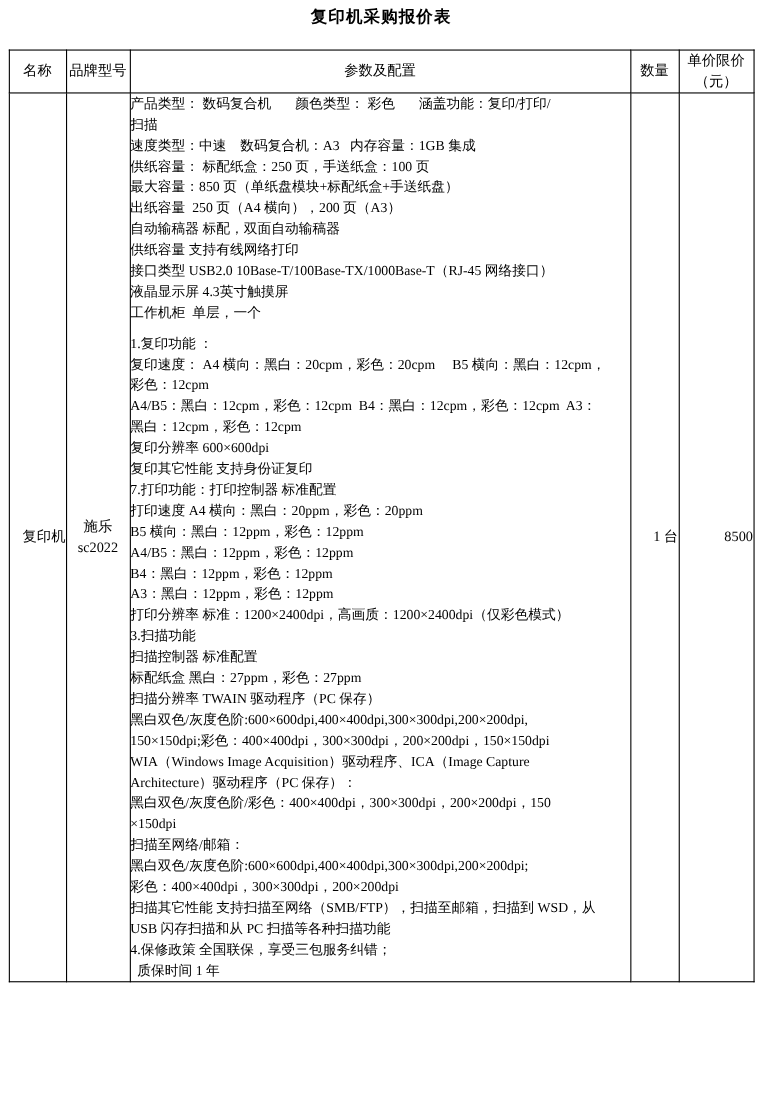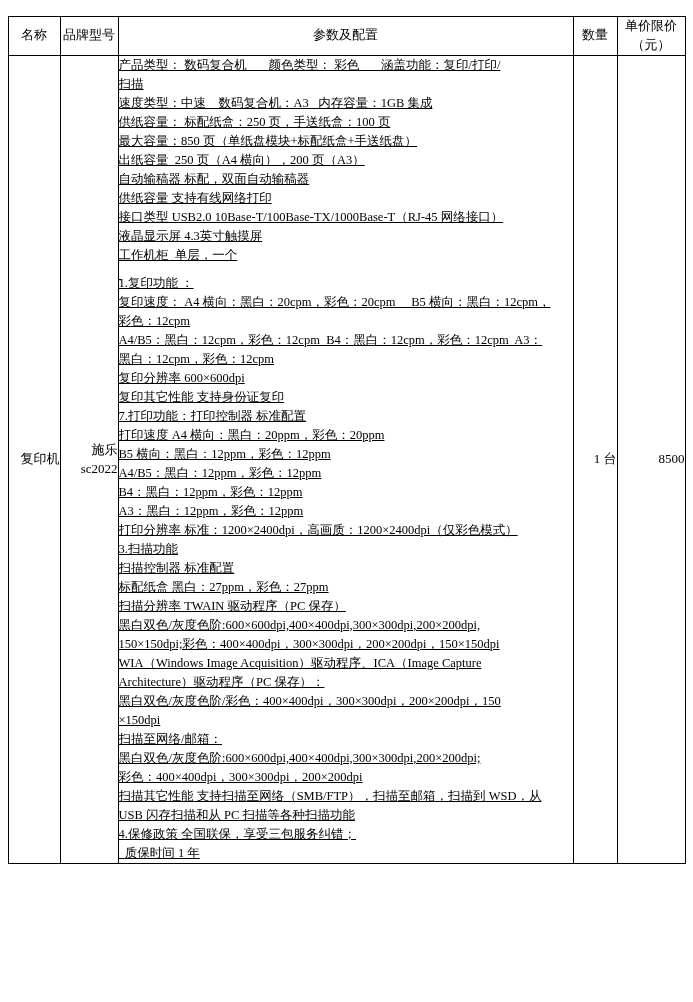--- a/index.html
+++ b/index.html
@@ -53,50 +53,50 @@
   .col-spec   { width: 455px; }
   .col-qty    { width: 44px; }
   .col-price  { width: 68px; }
 
   .cell-center {
     text-align: right;
     font-size: 13px;
     line-height: 1.5;
   }
   .cell-brand {
-    text-align: right;
+    text-align: center;
     font-size: 13px;
     line-height: 1.5;
     word-break: break-all;
   }
   .spec-cell {
     vertical-align: top;
     padding: 4px 5px 6px 5px;
     font-size: 12.5px;
     line-height: 1.52;
   }
   .spec-cell p {
     margin: 0;
     padding: 0;
     white-space: pre-wrap;
     word-break: break-all;
-    text-decoration: underline;
   }
   .spec-cell p.gap {
     height: 9px;
   }
   .brandline {
     display: block;
   }
 </style>
 </head>
 <body>
 
 <div class="page">
 
+  <div class="doc-title">复印机采购报价表</div>
 
   <table class="quote">
     <colgroup>
       <col class="col-name">
       <col class="col-brand">
       <col class="col-spec">
       <col class="col-qty">
       <col class="col-price">
     </colgroup>
     <thead>

